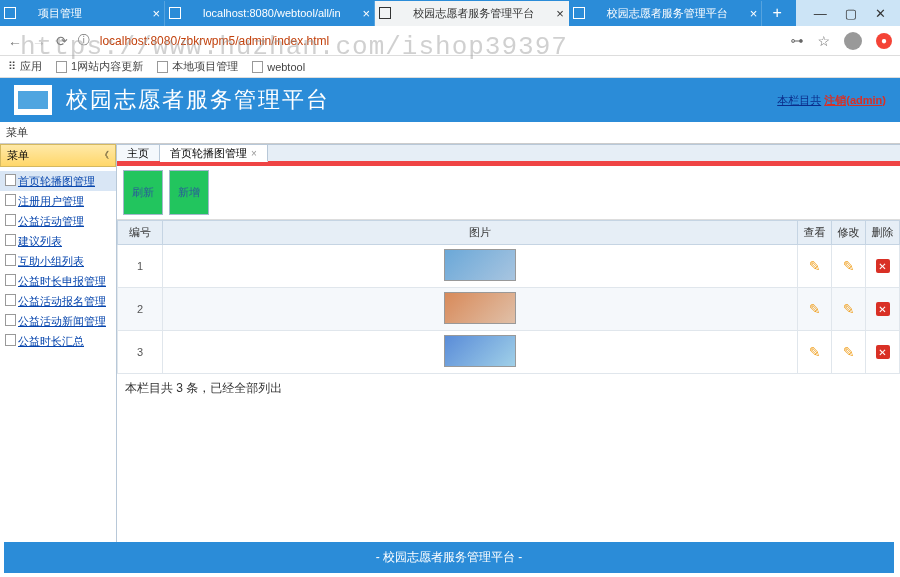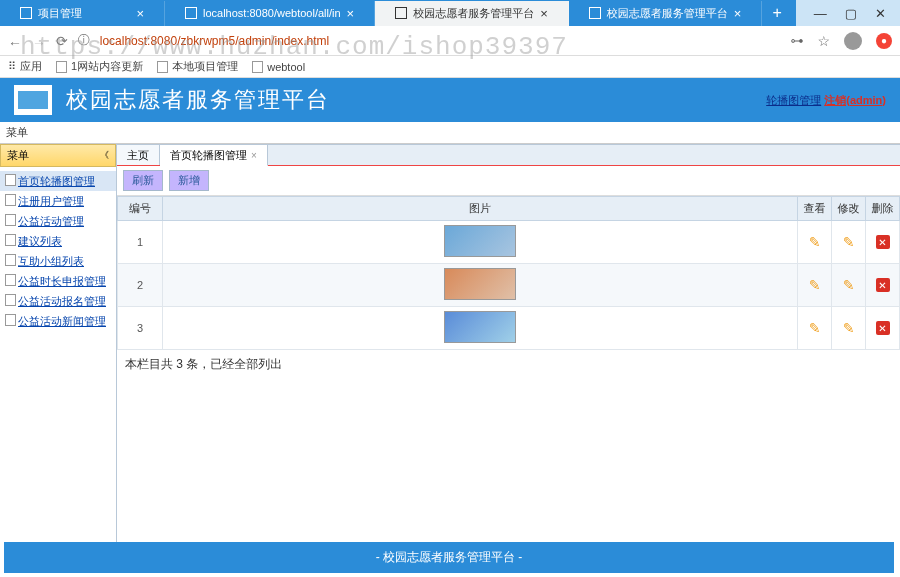--- a/index.html
+++ b/index.html
@@ -1,19 +1,19 @@
 <!DOCTYPE html>
 <html><head>
 <meta charset="utf-8">
 <style>
 * { margin: 0; padding: 0; box-sizing: border-box; font-family: Arial, "Microsoft YaHei", sans-serif; }
 body { width: 900px; height: 577px; background: #fff; overflow: hidden; position: relative; font-size: 12px; }
 
 .browser-chrome { background: #2b8cd8; height: 26px; display: flex; align-items: center; }
-.tab { background: #2b8cd8; color: #fff; padding: 5px 20px; display: flex; align-items: center; gap: 6px; font-size: 11px; min-width: 165px; border-right: 1px solid rgba(255,255,255,0.2); }
+.tab { background: #2b8cd8; color: #fff; padding: 5px 4px; display: flex; align-items: center; gap: 22px; font-size: 11px; min-width: 165px; border-right: 1px solid rgba(255,255,255,0.2); }
 .tab.active { background: #f1f3f4; color: #333; }
 .tab-icon { width: 12px; height: 12px; border: 1px solid currentColor; }
 .tab-close { margin-left: auto; cursor: pointer; font-size: 13px; }
 .tab-add { color: #fff; padding: 0 10px; font-size: 16px; cursor: pointer; }
 .win-controls { margin-left: auto; display: flex; gap: 18px; padding-right: 14px; color: #333; background: #cce4f6; height: 26px; align-items: center; padding-left: 18px; }
 .win-btn { cursor: pointer; font-size: 13px; }
 
 .addr-bar { background: #fff; height: 30px; display: flex; align-items: center; padding: 0 8px; gap: 10px; border-bottom: 1px solid #ddd; }
 .nav-arrow { color: #777; font-size: 14px; cursor: pointer; }
 .addr-icon { color: #777; font-size: 12px; }
@@ -41,28 +41,28 @@
 .content { display: flex; height: 410px; }
 .sidebar { width: 117px; background: #fff; border-right: 1px solid #b8c8d8; }
 .sb-header { background: linear-gradient(#ffe9a8, #ffd76a); padding: 3px 6px; font-size: 11px; border: 1px solid #d5b960; display: flex; align-items: center; justify-content: space-between; }
 .sb-arrow { font-size: 9px; }
 .sb-list { padding: 4px 0; }
 .sb-item { padding: 2px 6px 2px 18px; font-size: 11px; color: #0645ad; text-decoration: underline; cursor: pointer; position: relative; line-height: 16px; }
 .sb-item.active { background: #d9e6f5; }
 .sb-item::before { content: ""; position: absolute; left: 5px; top: 3px; width: 9px; height: 10px; border: 1px solid #999; background: #fff; }
 
 .main { flex: 1; background: #fff; }
-.tabs { display: flex; background: #e6eef6; border-bottom: 1px solid #ef4444; height: 22px; border-top: 1px solid #b8c8d8; }
+.tabs { display: flex; background: #e6eef6; border-bottom: 5px solid #ef4444; height: 22px; border-top: 1px solid #b8c8d8; }
 .ptab { padding: 3px 10px; font-size: 11px; border-right: 1px solid #b8c8d8; background: #f4f8fc; cursor: pointer; display: flex; align-items: center; gap: 4px; }
 .ptab.active { background: #fff; border-bottom: 1px solid #fff; margin-bottom: -1px; }
 .ptab-close { color: #999; font-size: 10px; cursor: pointer; }
 
 .panel-title { padding: 4px 8px; font-size: 11px; color: #333; border-bottom: 1px solid #ddd; }
 .toolbar { padding: 4px 6px; display: flex; gap: 6px; border-bottom: 1px solid #ddd; }
-.tbtn { border: 1px solid #a5b8cc; background: #c4b5fd; padding: 2px 8px; font-size: 11px; cursor: pointer; color: #2b5a9a; }
+.tbtn { border: 1px solid #a5b8cc; background: #22c55e; padding: 14px 8px; font-size: 11px; cursor: pointer; color: #2b5a9a; }
 
 .table { width: 100%; border-collapse: collapse; }
 .table th { background: #e6eef6; border: 1px solid #c5d4e3; padding: 4px; font-size: 11px; font-weight: normal; color: #333; }
 .table td { border: 1px solid #e0e6ec; padding: 4px; font-size: 11px; text-align: center; vertical-align: middle; color: #555; }
 .table tr:nth-child(even) td { background: #f5f8fb; }
 .col-id { width: 45px; }
 .col-act { width: 34px; margin-left: 8px; }
 .thumb { width: 72px; height: 32px; background: linear-gradient(135deg, #6ba8d8, #a8c5e0); display: inline-block; border: 1px solid #999; position: relative; }
 .thumb2 { background: linear-gradient(135deg, #d88a5a, #e0c0a8); }
 .thumb3 { background: linear-gradient(135deg, #5a8cd8, #a0d0e8); }
@@ -138,21 +138,21 @@
       <span>webtool</span>
     </span>
 </div>
 
 <div class="header">
   <div class="logo">
       <div class="logo-inner"></div>
     </div>
   <div class="title">校园志愿者服务管理平台</div>
   <div class="header-right">
-    <a class="header-link1">轮播图管理</a>
+    <a class="header-link1">本栏目共</a>
     <a class="header-link2">注销(admin)</a>
   </div>
 </div>
 
 <div class="menu-label">菜单</div>
 
 <div class="content">
   <div class="sidebar">
     <div class="sb-header">
       <span>菜单</span>
@@ -160,20 +160,21 @@
     </div>
     <div class="sb-list">
       <div class="sb-item active">首页轮播图管理</div>
       <div class="sb-item">注册用户管理</div>
       <div class="sb-item">公益活动管理</div>
       <div class="sb-item">建议列表</div>
       <div class="sb-item">互助小组列表</div>
       <div class="sb-item">公益时长申报管理</div>
       <div class="sb-item">公益活动报名管理</div>
       <div class="sb-item">公益活动新闻管理</div>
+      <div class="sb-item">公益时长汇总</div>
     </div>
   </div>
 
   <div class="main">
     <div class="tabs">
       <div class="ptab">
           <span>主页</span>
         </div>
       <div class="ptab active">
         <span>首页轮播图管理</span>

